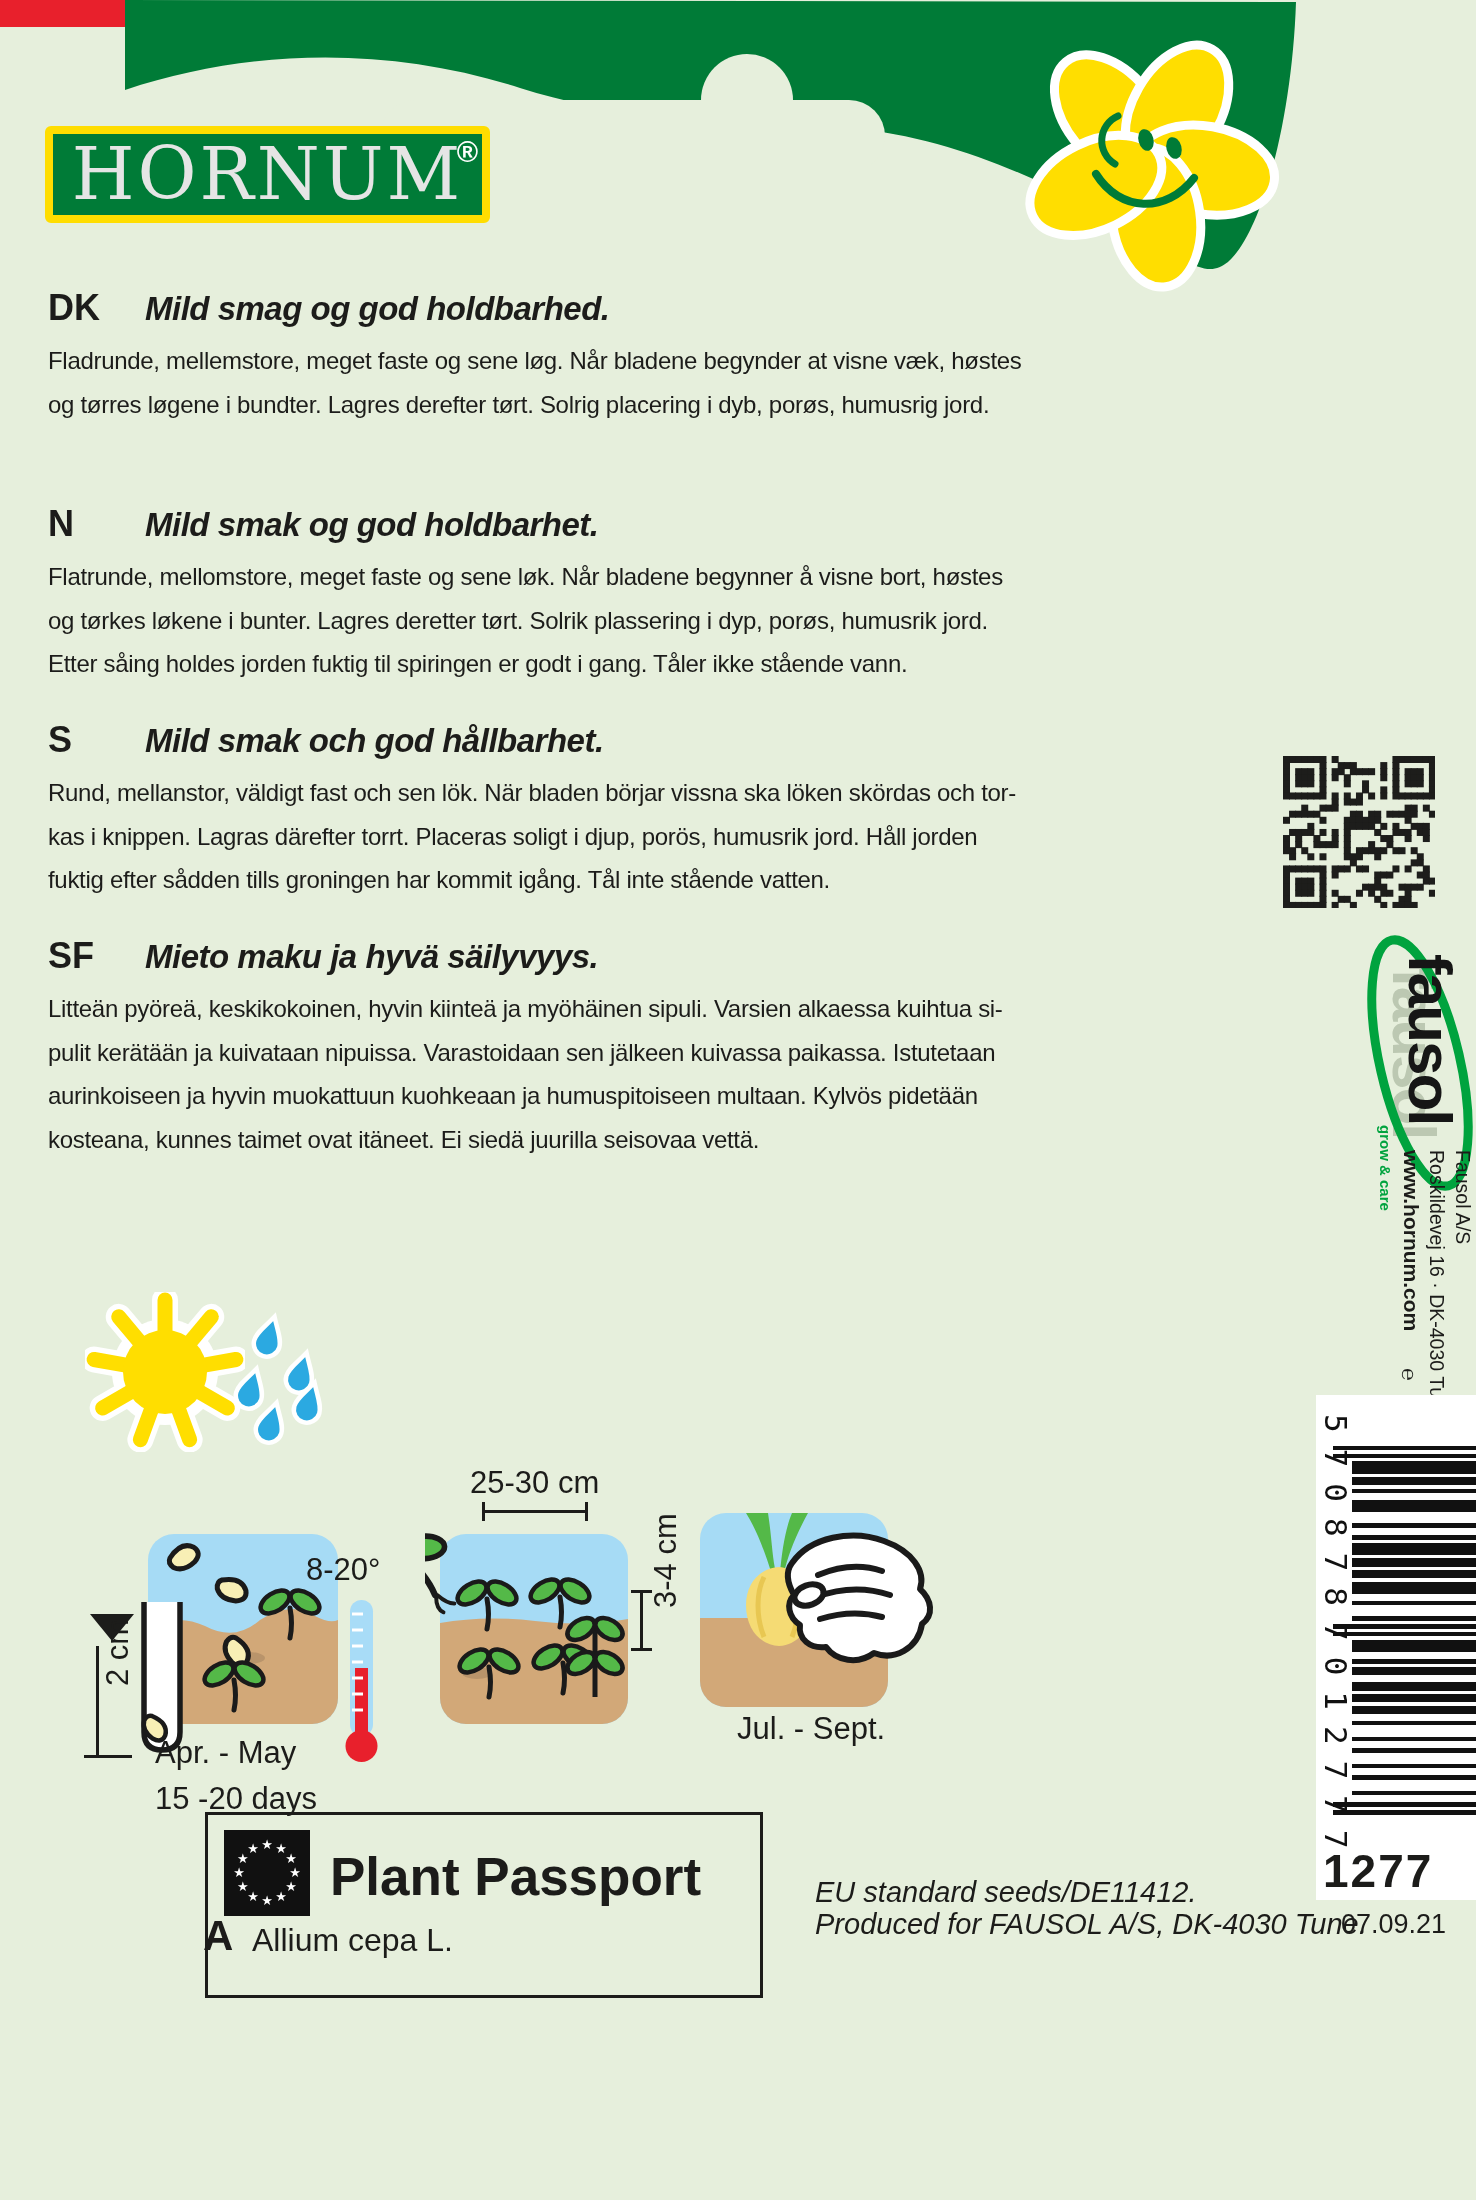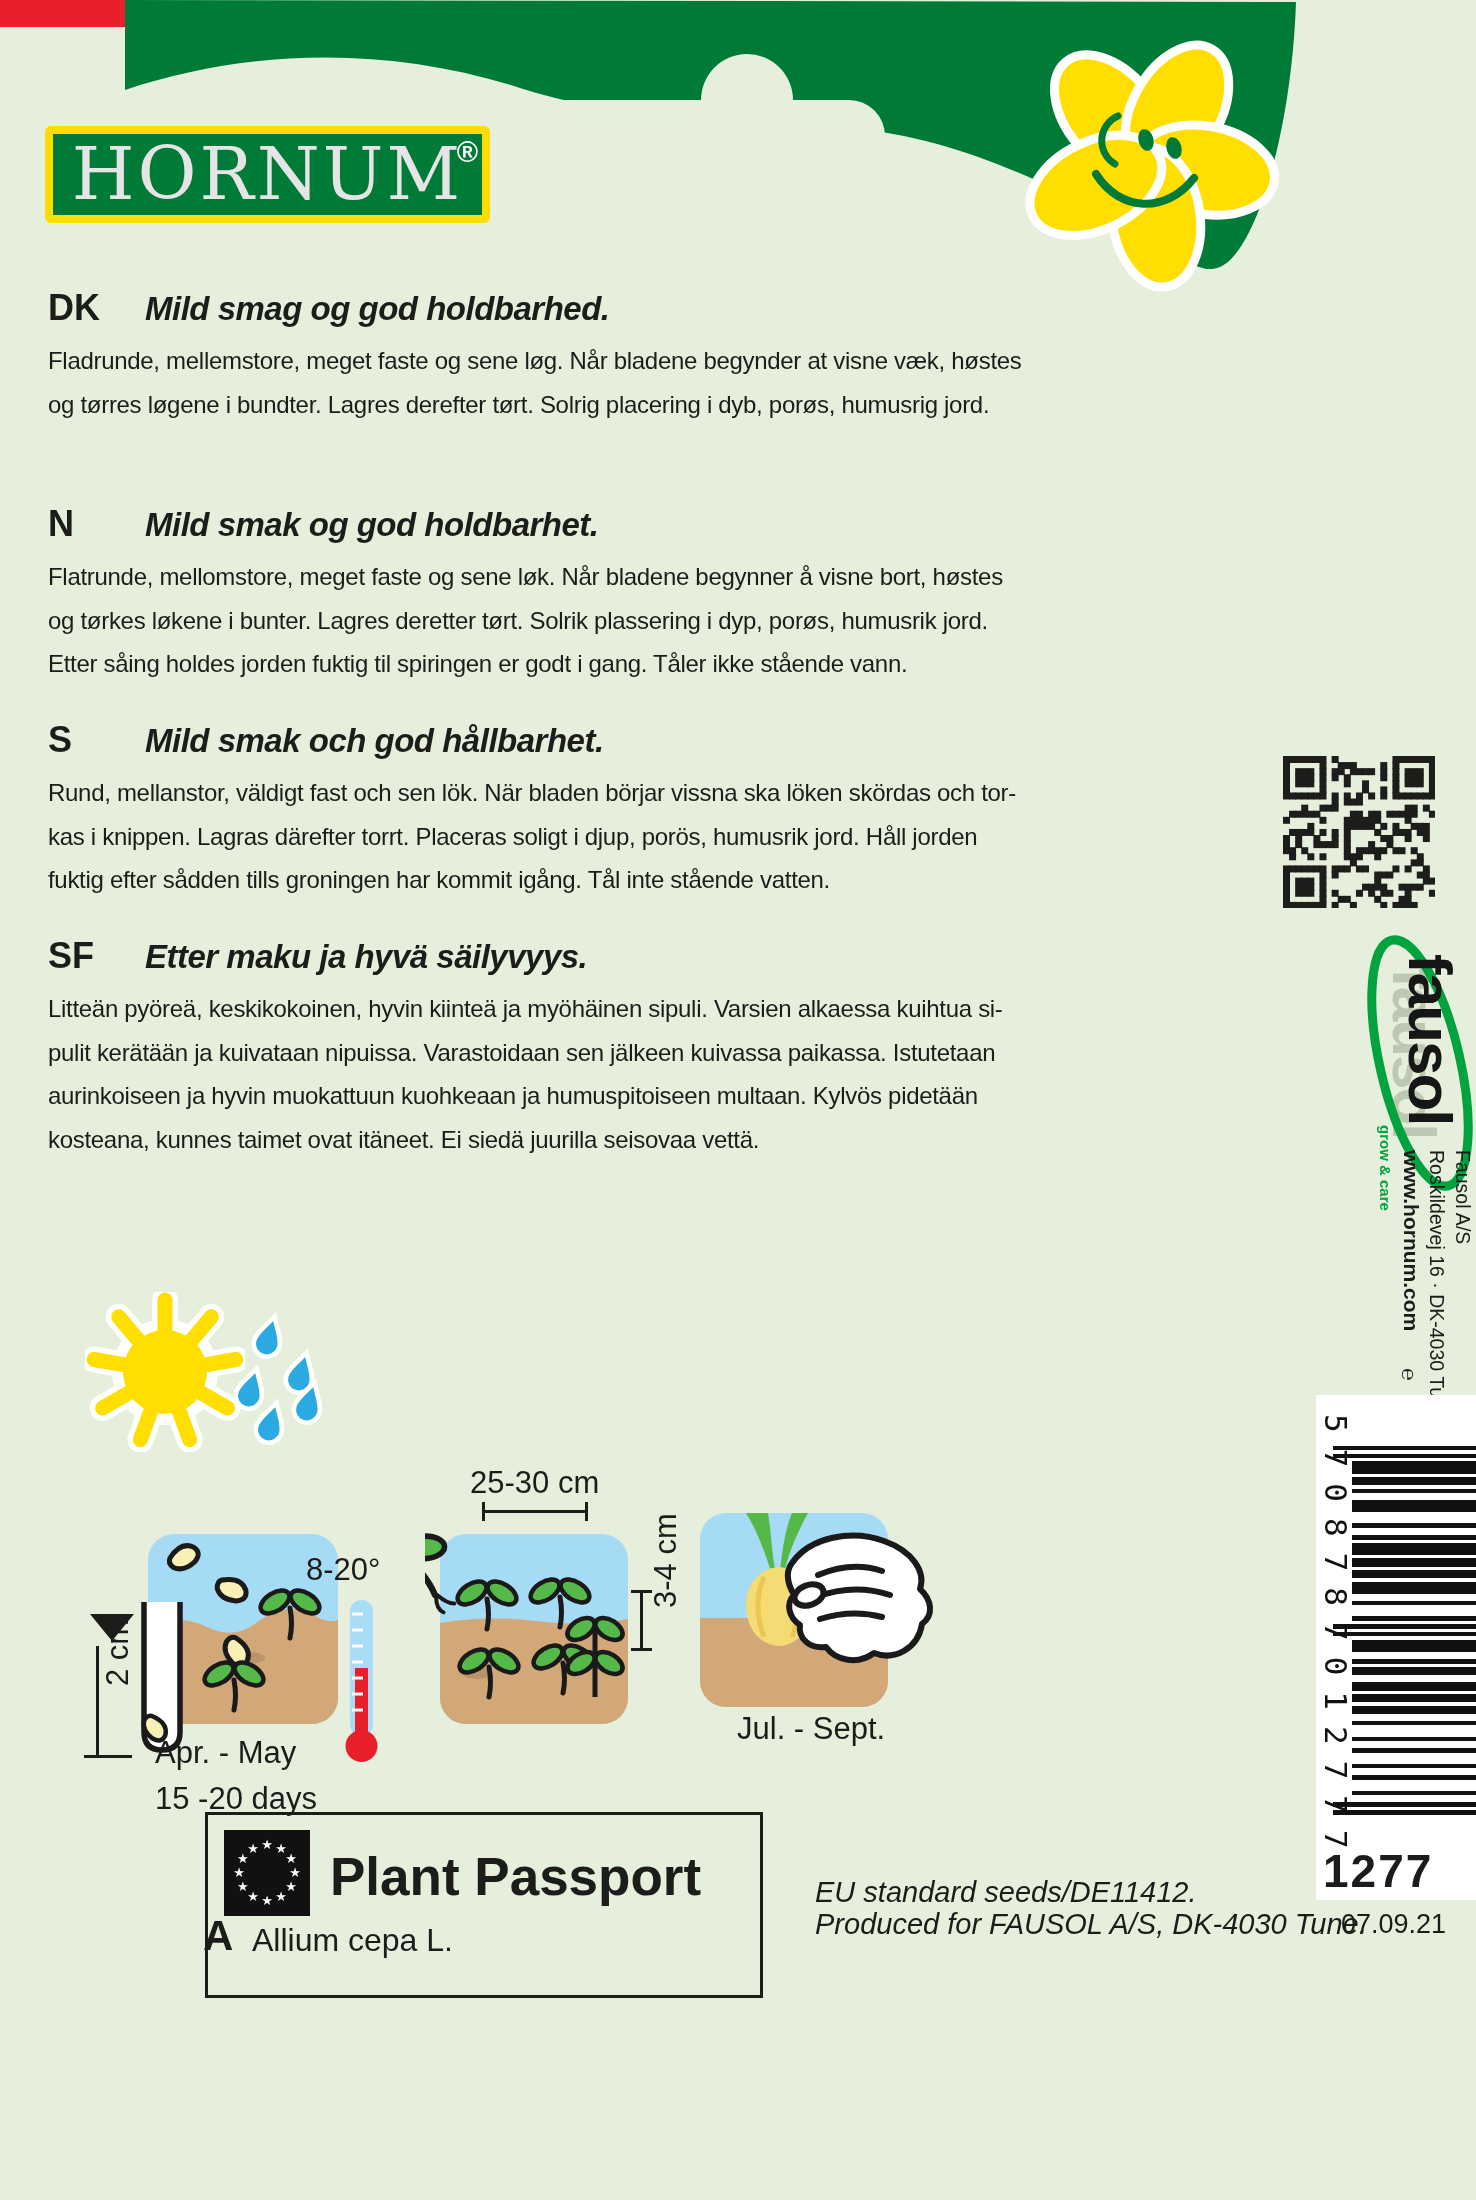--- a/index.html
+++ b/index.html
@@ -109,21 +109,21 @@
   </div>
 
   <div class="sec" style="top:674px">
     <div class="sec-head"><span class="sec-code">S</span><span class="sec-title">Mild smak och god hållbarhet.</span></div>
     <div class="bodyline">Rund, mellanstor, väldigt fast och sen lök. När bladen börjar vissna ska löken skördas och tor-</div>
     <div class="bodyline">kas i knippen. Lagras därefter torrt. Placeras soligt i djup, porös, humusrik jord. Håll jorden</div>
     <div class="bodyline">fuktig efter sådden tills groningen har kommit igång. Tål inte stående vatten.</div>
   </div>
 
   <div class="sec" style="top:890px">
-    <div class="sec-head"><span class="sec-code">SF</span><span class="sec-title">Etter maku ja hyvä säilyvyys.</span></div>
+    <div class="sec-head"><span class="sec-code">SF</span><span class="sec-title">Mieto maku ja hyvä säilyvyys.</span></div>
     <div class="bodyline">Litteän pyöreä, keskikokoinen, hyvin kiinteä ja myöhäinen sipuli. Varsien alkaessa kuihtua si-</div>
     <div class="bodyline">pulit kerätään ja kuivataan nipuissa. Varastoidaan sen jälkeen kuivassa paikassa. Istutetaan</div>
     <div class="bodyline">aurinkoiseen ja hyvin muokattuun kuohkeaan ja humuspitoiseen multaan. Kylvös pidetään</div>
     <div class="bodyline">kosteana, kunnes taimet ovat itäneet. Ei siedä juurilla seisovaa vettä.</div>
   </div>
 
   <svg id="qr-svg" class="abs" style="left:1283px;top:756px" width="152" height="152">
       <rect x="0.00" y="0.00" width="7" height="7" fill="#1d1d1b"></rect>
       <rect x="6.08" y="0.00" width="7" height="7" fill="#1d1d1b"></rect>
       <rect x="12.16" y="0.00" width="7" height="7" fill="#1d1d1b"></rect>

